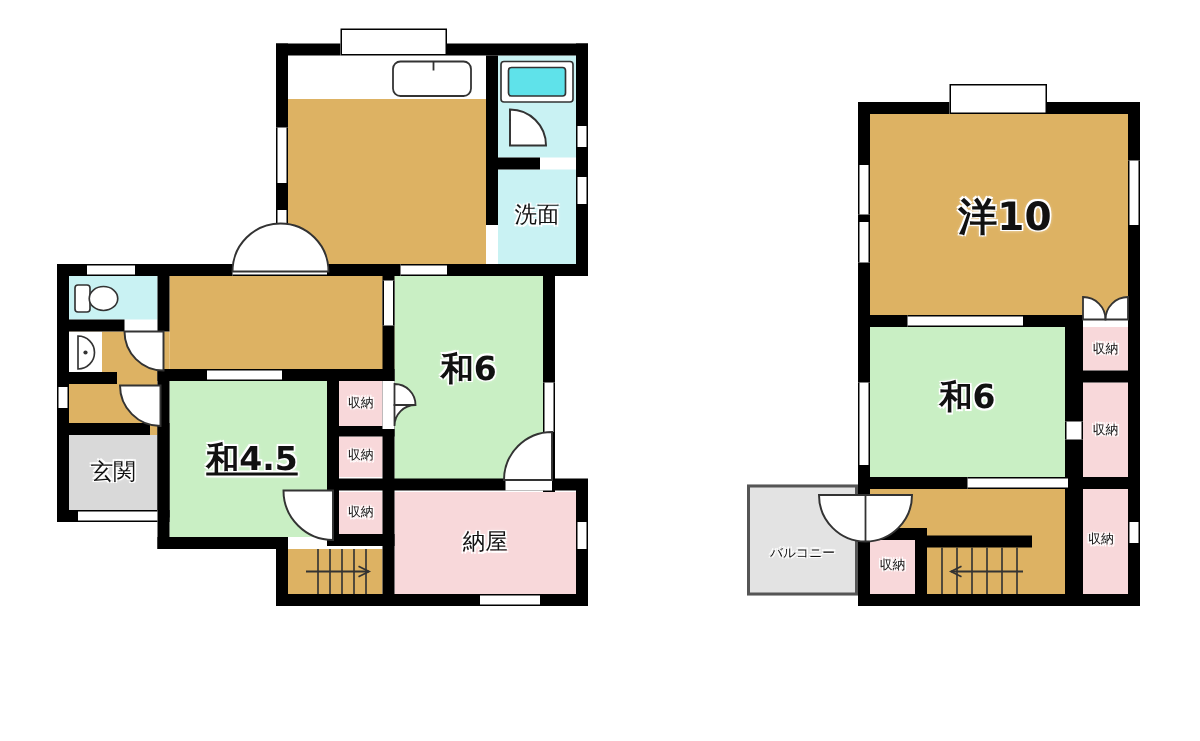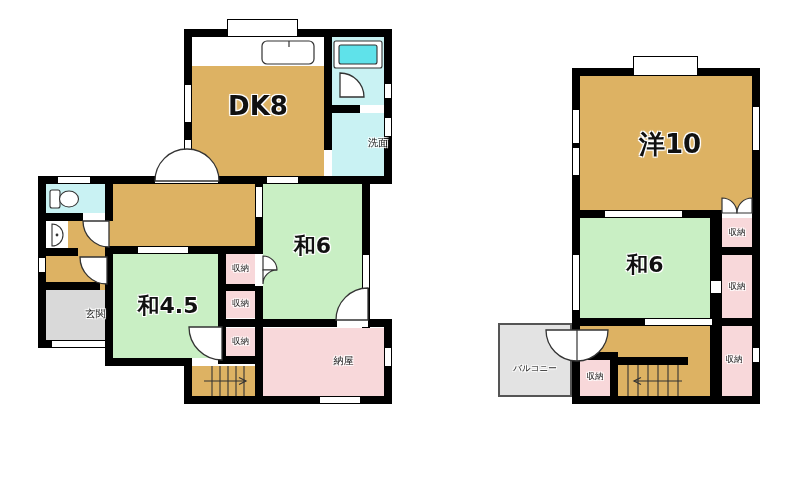--- a/index.html
+++ b/index.html
@@ -16,21 +16,21 @@
   .winH{position:absolute;background:#fff;border-top:1.5px solid #000;border-bottom:1.5px solid #000;box-sizing:border-box;z-index:3;}
   .winV{position:absolute;background:#fff;border-left:1.5px solid #000;border-right:1.5px solid #000;box-sizing:border-box;z-index:3;}
   .openH,.openV{position:absolute;background:#fff;z-index:3;}
   .bump{position:absolute;background:#fff;border:1.2px solid #000;box-sizing:border-box;z-index:4;}
   svg.overlay{position:absolute;left:0;top:0;z-index:5;pointer-events:none;}
   .lbl{position:absolute;display:flex;align-items:center;justify-content:center;
        color:#111;z-index:6;white-space:nowrap;
        text-shadow:-1px -1px 0 #fff,1px -1px 0 #fff,-1px 1px 0 #fff,1px 1px 0 #fff,0 0 3px #fff;}
   .big{font-size:26px;font-weight:600;}
   .mid{font-size:22px;font-weight:600;}
-  .sm{font-size:10px;font-weight:400;margin-left:20px;}
+  .sm{font-size:15px;font-weight:400;}
   .xs{font-size:8.5px;font-weight:400;}
   .caption{position:absolute;font-size:27px;color:#111;z-index:6;display:flex;justify-content:center;width:120px;}
 </style>
 </head>
 <body>
 
 <div class="canvas">
 
   <div class="fill tan" style="left:192px;top:66px;width:132px;height:110px;"></div>
   <div class="fill cyan" style="left:332px;top:37px;width:52px;height:68px;"></div>
@@ -184,24 +184,23 @@
         <line x1="658" y1="365" x2="658" y2="396"></line>
       <line x1="668" y1="365" x2="668" y2="396"></line>
         <line x1="678" y1="365" x2="678" y2="396"></line>
     </g>
     <g stroke="#333" stroke-width="1.2" fill="none">
       <line x1="682" y1="381" x2="634" y2="381"></line>
       <polyline points="641,377.5 634,381 641,384.5"></polyline>
     </g>
   </svg>
 
-  <div class="lbl big" style="left:192px;top:90px;width:132px;height:32px;">DK8</div>
   <div class="lbl sm" style="left:332px;top:137px;width:52px;height:12px;">洗面</div>
   <div class="lbl mid" style="left:263px;top:231px;width:99px;height:30px;">和6</div>
-  <div class="lbl mid" style="left:113px;top:291px;width:110px;height:30px;">和4.5</div>
+  <div class="lbl mid" style="left:113px;top:291px;width:110px;height:30px;text-decoration:underline;">和4.5</div>
   <div class="lbl sm" style="left:46px;top:308px;width:59px;height:12px;">玄関</div>
   <div class="lbl xs" style="left:226px;top:263px;width:29px;height:11px;">収納</div>
   <div class="lbl xs" style="left:226px;top:298px;width:29px;height:11px;">収納</div>
   <div class="lbl xs" style="left:226px;top:336px;width:29px;height:11px;">収納</div>
   <div class="lbl sm" style="left:263px;top:355px;width:121px;height:12px;">納屋</div>
 
   <div class="lbl big" style="left:580px;top:128px;width:180px;height:32px;">洋10</div>
   <div class="lbl mid" style="left:580px;top:250px;width:130px;height:30px;">和6</div>
   <div class="lbl xs" style="left:722px;top:227px;width:30px;height:11px;">収納</div>
   <div class="lbl xs" style="left:722px;top:281px;width:30px;height:11px;">収納</div>

